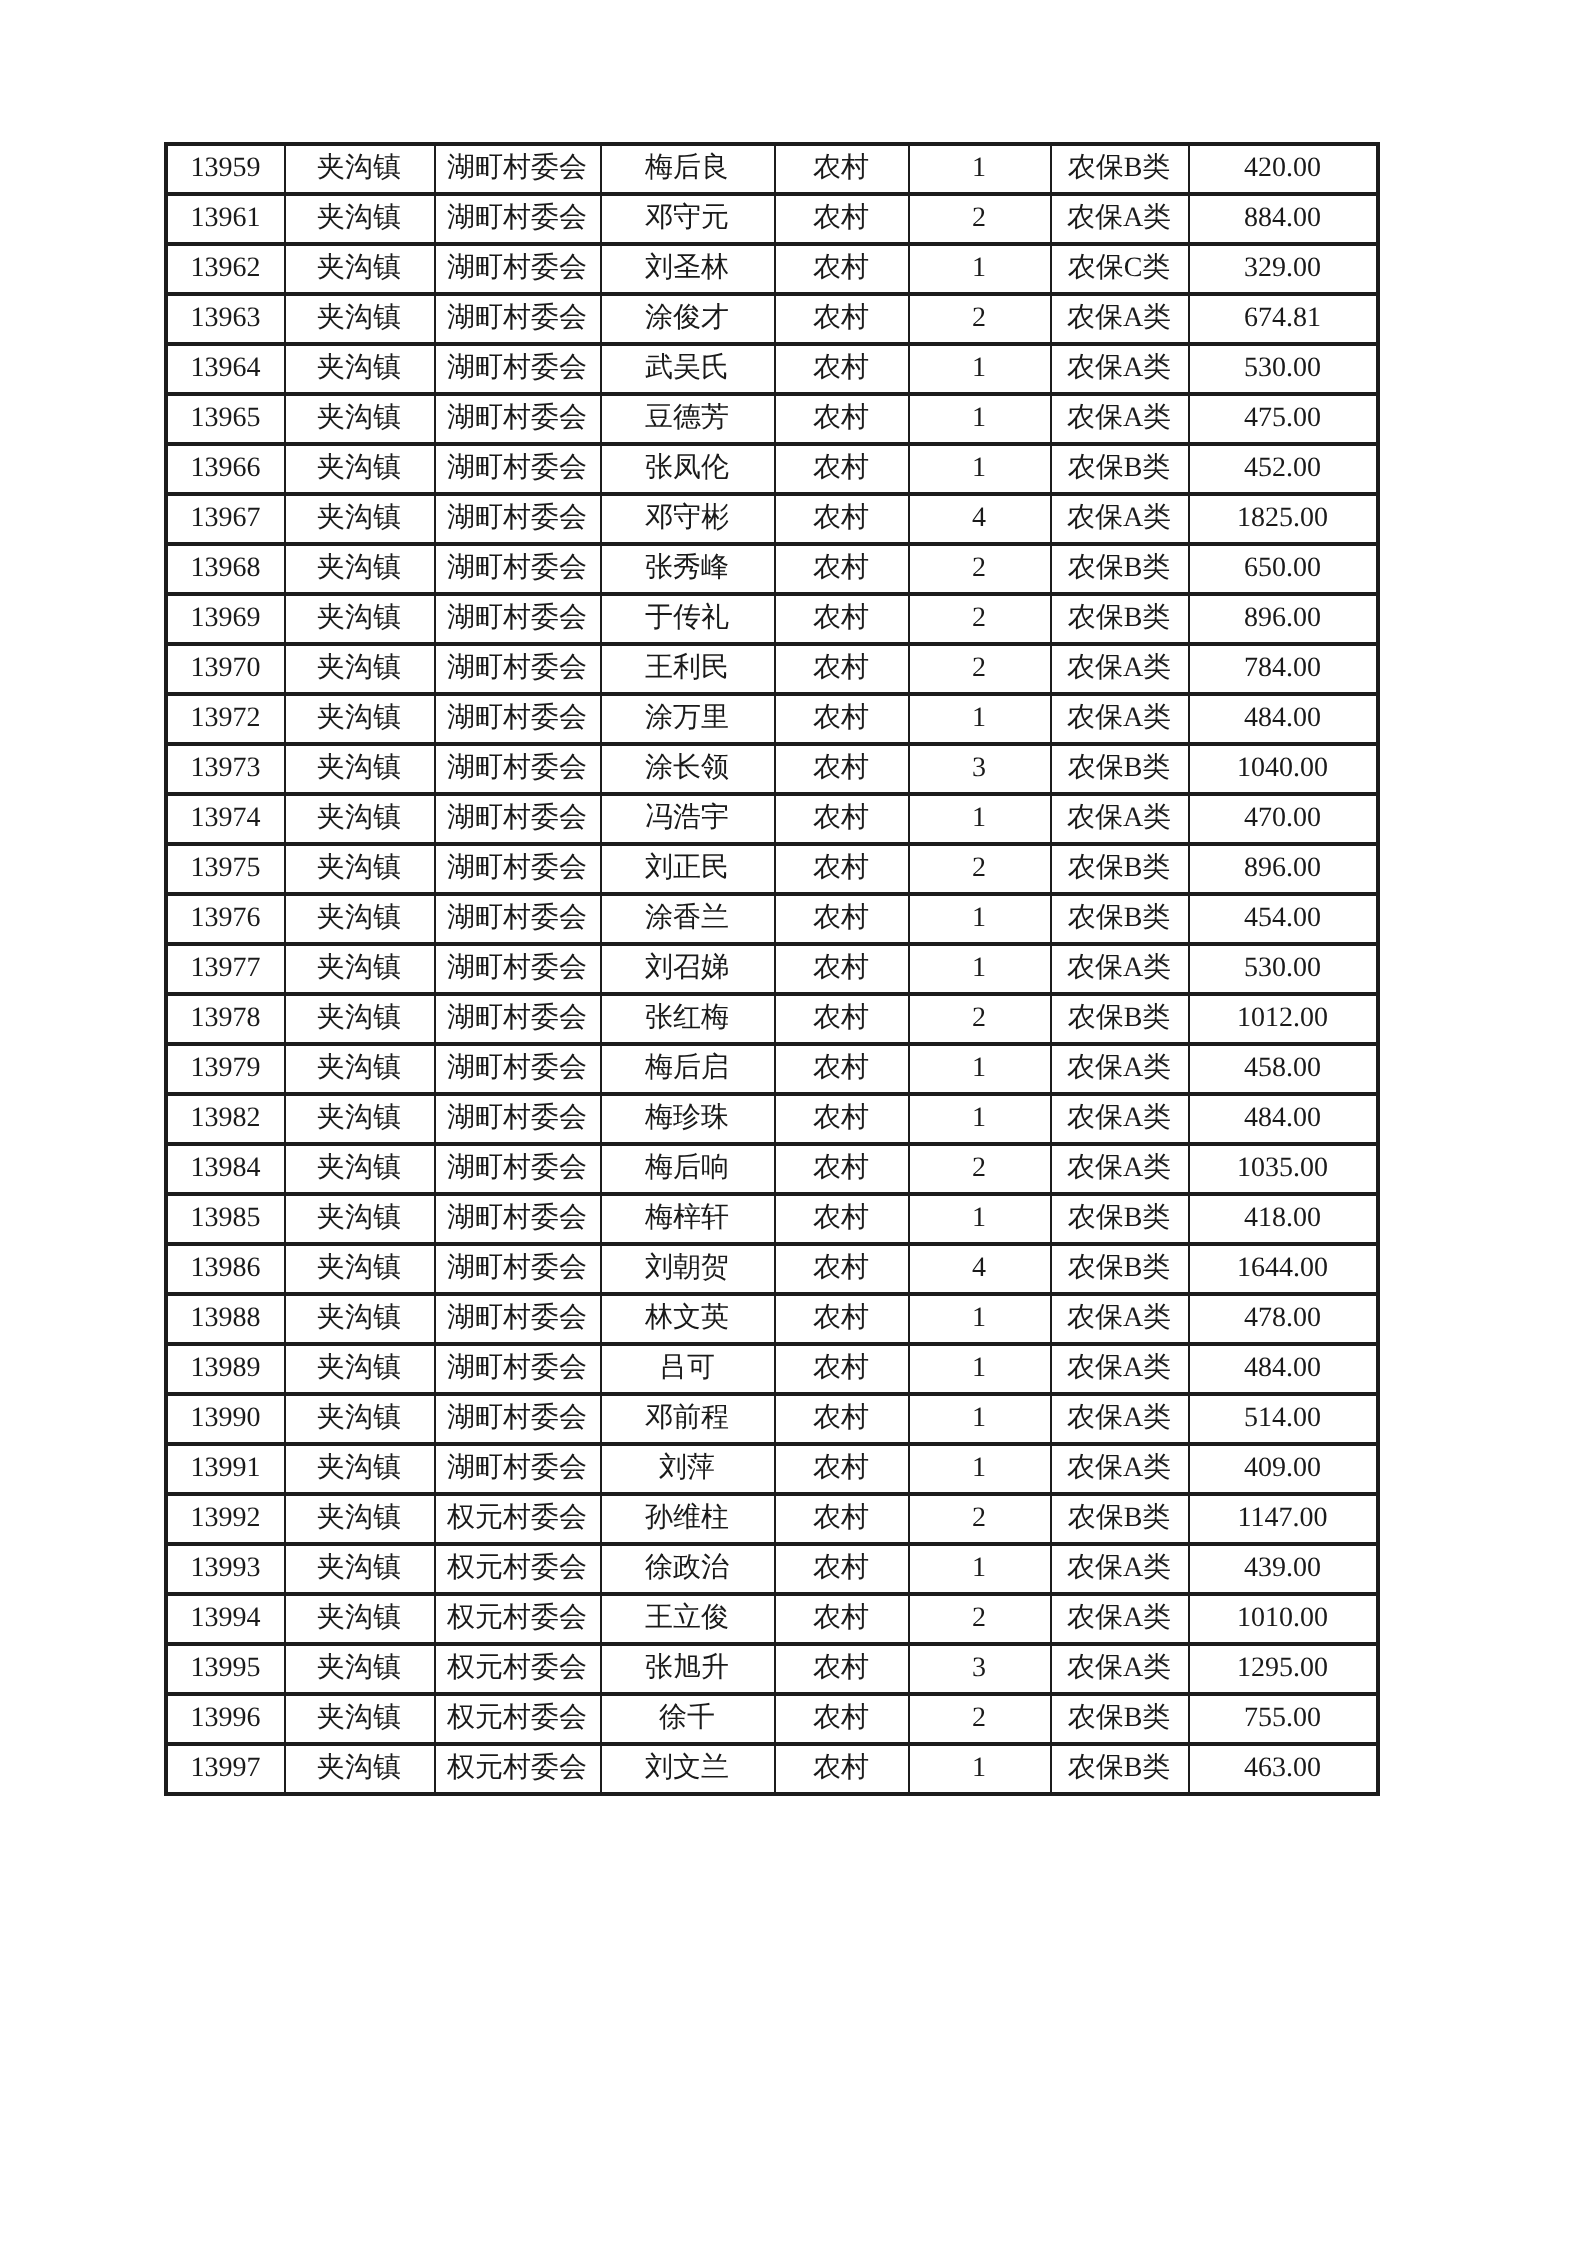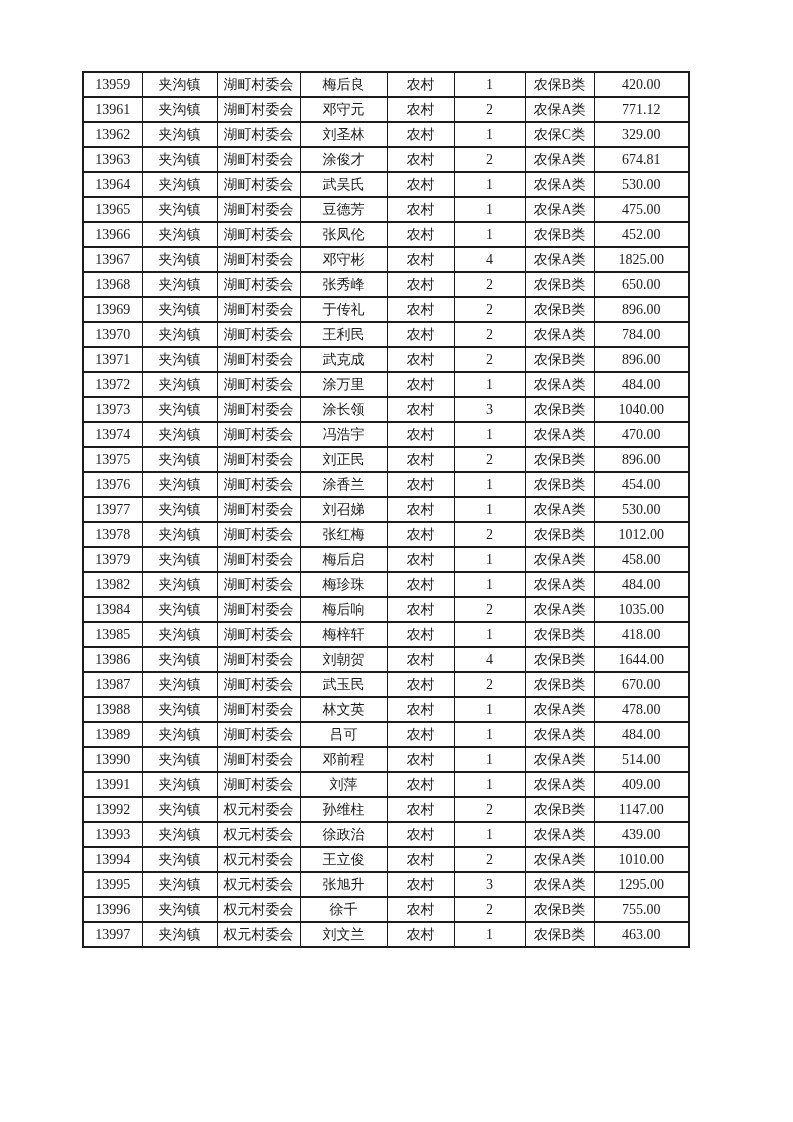--- a/index.html
+++ b/index.html
@@ -82,21 +82,21 @@
           <td>420.00</td>
         </tr>
         <tr>
           <td>13961</td>
           <td>夹沟镇</td>
           <td>湖町村委会</td>
           <td>邓守元</td>
           <td>农村</td>
           <td>2</td>
           <td>农保A类</td>
-          <td>771.12</td>
+          <td>884.00</td>
         </tr>
         <tr>
           <td>13962</td>
           <td>夹沟镇</td>
           <td>湖町村委会</td>
           <td>刘圣林</td>
           <td>农村</td>
           <td>1</td>
           <td>农保C类</td>
           <td>329.00</td>
@@ -175,120 +175,110 @@
           <td>13970</td>
           <td>夹沟镇</td>
           <td>湖町村委会</td>
           <td>王利民</td>
           <td>农村</td>
           <td>2</td>
           <td>农保A类</td>
           <td>784.00</td>
         </tr>
         <tr>
-          <td>13971</td>
-          <td>夹沟镇</td>
-          <td>湖町村委会</td>
-          <td>武克成</td>
+          <td>13972</td>
+          <td>夹沟镇</td>
+          <td>湖町村委会</td>
+          <td>涂万里</td>
+          <td>农村</td>
+          <td>1</td>
+          <td>农保A类</td>
+          <td>484.00</td>
+        </tr>
+        <tr>
+          <td>13973</td>
+          <td>夹沟镇</td>
+          <td>湖町村委会</td>
+          <td>涂长领</td>
+          <td>农村</td>
+          <td>3</td>
+          <td>农保B类</td>
+          <td>1040.00</td>
+        </tr>
+        <tr>
+          <td>13974</td>
+          <td>夹沟镇</td>
+          <td>湖町村委会</td>
+          <td>冯浩宇</td>
+          <td>农村</td>
+          <td>1</td>
+          <td>农保A类</td>
+          <td>470.00</td>
+        </tr>
+        <tr>
+          <td>13975</td>
+          <td>夹沟镇</td>
+          <td>湖町村委会</td>
+          <td>刘正民</td>
           <td>农村</td>
           <td>2</td>
           <td>农保B类</td>
           <td>896.00</td>
         </tr>
         <tr>
-          <td>13972</td>
-          <td>夹沟镇</td>
-          <td>湖町村委会</td>
-          <td>涂万里</td>
+          <td>13976</td>
+          <td>夹沟镇</td>
+          <td>湖町村委会</td>
+          <td>涂香兰</td>
+          <td>农村</td>
+          <td>1</td>
+          <td>农保B类</td>
+          <td>454.00</td>
+        </tr>
+        <tr>
+          <td>13977</td>
+          <td>夹沟镇</td>
+          <td>湖町村委会</td>
+          <td>刘召娣</td>
+          <td>农村</td>
+          <td>1</td>
+          <td>农保A类</td>
+          <td>530.00</td>
+        </tr>
+        <tr>
+          <td>13978</td>
+          <td>夹沟镇</td>
+          <td>湖町村委会</td>
+          <td>张红梅</td>
+          <td>农村</td>
+          <td>2</td>
+          <td>农保B类</td>
+          <td>1012.00</td>
+        </tr>
+        <tr>
+          <td>13979</td>
+          <td>夹沟镇</td>
+          <td>湖町村委会</td>
+          <td>梅后启</td>
+          <td>农村</td>
+          <td>1</td>
+          <td>农保A类</td>
+          <td>458.00</td>
+        </tr>
+        <tr>
+          <td>13982</td>
+          <td>夹沟镇</td>
+          <td>湖町村委会</td>
+          <td>梅珍珠</td>
           <td>农村</td>
           <td>1</td>
           <td>农保A类</td>
           <td>484.00</td>
         </tr>
         <tr>
-          <td>13973</td>
-          <td>夹沟镇</td>
-          <td>湖町村委会</td>
-          <td>涂长领</td>
-          <td>农村</td>
-          <td>3</td>
-          <td>农保B类</td>
-          <td>1040.00</td>
-        </tr>
-        <tr>
-          <td>13974</td>
-          <td>夹沟镇</td>
-          <td>湖町村委会</td>
-          <td>冯浩宇</td>
-          <td>农村</td>
-          <td>1</td>
-          <td>农保A类</td>
-          <td>470.00</td>
-        </tr>
-        <tr>
-          <td>13975</td>
-          <td>夹沟镇</td>
-          <td>湖町村委会</td>
-          <td>刘正民</td>
-          <td>农村</td>
-          <td>2</td>
-          <td>农保B类</td>
-          <td>896.00</td>
-        </tr>
-        <tr>
-          <td>13976</td>
-          <td>夹沟镇</td>
-          <td>湖町村委会</td>
-          <td>涂香兰</td>
-          <td>农村</td>
-          <td>1</td>
-          <td>农保B类</td>
-          <td>454.00</td>
-        </tr>
-        <tr>
-          <td>13977</td>
-          <td>夹沟镇</td>
-          <td>湖町村委会</td>
-          <td>刘召娣</td>
-          <td>农村</td>
-          <td>1</td>
-          <td>农保A类</td>
-          <td>530.00</td>
-        </tr>
-        <tr>
-          <td>13978</td>
-          <td>夹沟镇</td>
-          <td>湖町村委会</td>
-          <td>张红梅</td>
-          <td>农村</td>
-          <td>2</td>
-          <td>农保B类</td>
-          <td>1012.00</td>
-        </tr>
-        <tr>
-          <td>13979</td>
-          <td>夹沟镇</td>
-          <td>湖町村委会</td>
-          <td>梅后启</td>
-          <td>农村</td>
-          <td>1</td>
-          <td>农保A类</td>
-          <td>458.00</td>
-        </tr>
-        <tr>
-          <td>13982</td>
-          <td>夹沟镇</td>
-          <td>湖町村委会</td>
-          <td>梅珍珠</td>
-          <td>农村</td>
-          <td>1</td>
-          <td>农保A类</td>
-          <td>484.00</td>
-        </tr>
-        <tr>
           <td>13984</td>
           <td>夹沟镇</td>
           <td>湖町村委会</td>
           <td>梅后响</td>
           <td>农村</td>
           <td>2</td>
           <td>农保A类</td>
           <td>1035.00</td>
         </tr>
         <tr>
@@ -303,30 +293,20 @@
         </tr>
         <tr>
           <td>13986</td>
           <td>夹沟镇</td>
           <td>湖町村委会</td>
           <td>刘朝贺</td>
           <td>农村</td>
           <td>4</td>
           <td>农保B类</td>
           <td>1644.00</td>
-        </tr>
-        <tr>
-          <td>13987</td>
-          <td>夹沟镇</td>
-          <td>湖町村委会</td>
-          <td>武玉民</td>
-          <td>农村</td>
-          <td>2</td>
-          <td>农保B类</td>
-          <td>670.00</td>
         </tr>
         <tr>
           <td>13988</td>
           <td>夹沟镇</td>
           <td>湖町村委会</td>
           <td>林文英</td>
           <td>农村</td>
           <td>1</td>
           <td>农保A类</td>
           <td>478.00</td>

